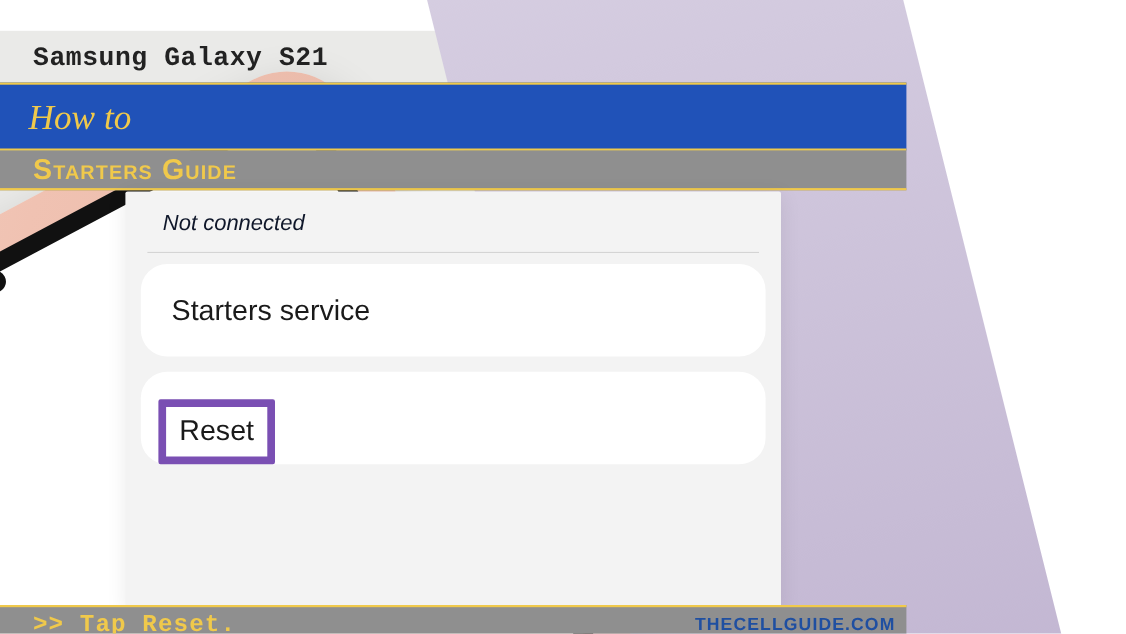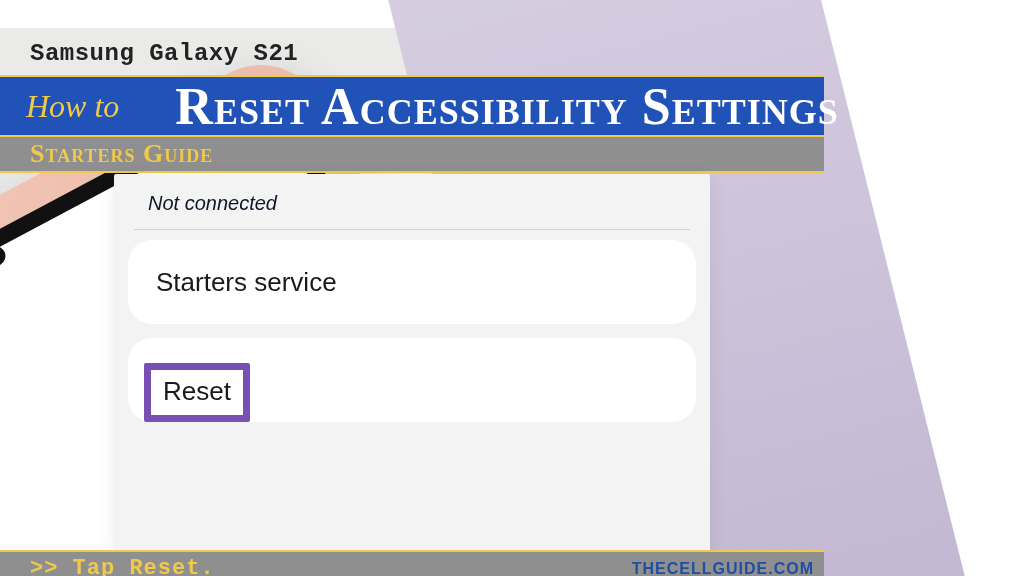--- a/index.html
+++ b/index.html
@@ -96,21 +96,21 @@
       left: 0; right: 0;
       top: 109px;
       height: 36px;
       background: #8f8f8f;
       border-bottom: 2px solid #f0c94b;
       display: flex;
       align-items: center;
       padding-left: 30px;
     }
     .sub-band span {
-      font-family: Liberation Serif, serif;
+      font-family: Liberation Sans, sans-serif;
       font-variant: small-caps;
       font-weight: 700;
       font-size: 26px;
       letter-spacing: 1px;
       color: #f0c94b;
     }
 
     
     .panel {
       position: absolute;
@@ -193,21 +193,20 @@
   <div class="phone-back"></div>
   <div class="phone-front">
     <div class="bezel"></div>
     <div class="cam"></div>
   </div>
 
   <div class="device-label">Samsung Galaxy S21</div>
 
   <div class="title-band">
     <span class="howto">How to</span>
-    <span class="title-main">Reset Accessibility Settings</span>
   </div>
 
   <div class="sub-band">
     <span>Starters Guide</span>
   </div>
 
   <div class="panel">
     <div class="status-line">Not connected</div>
     <div class="sep"></div>
 

